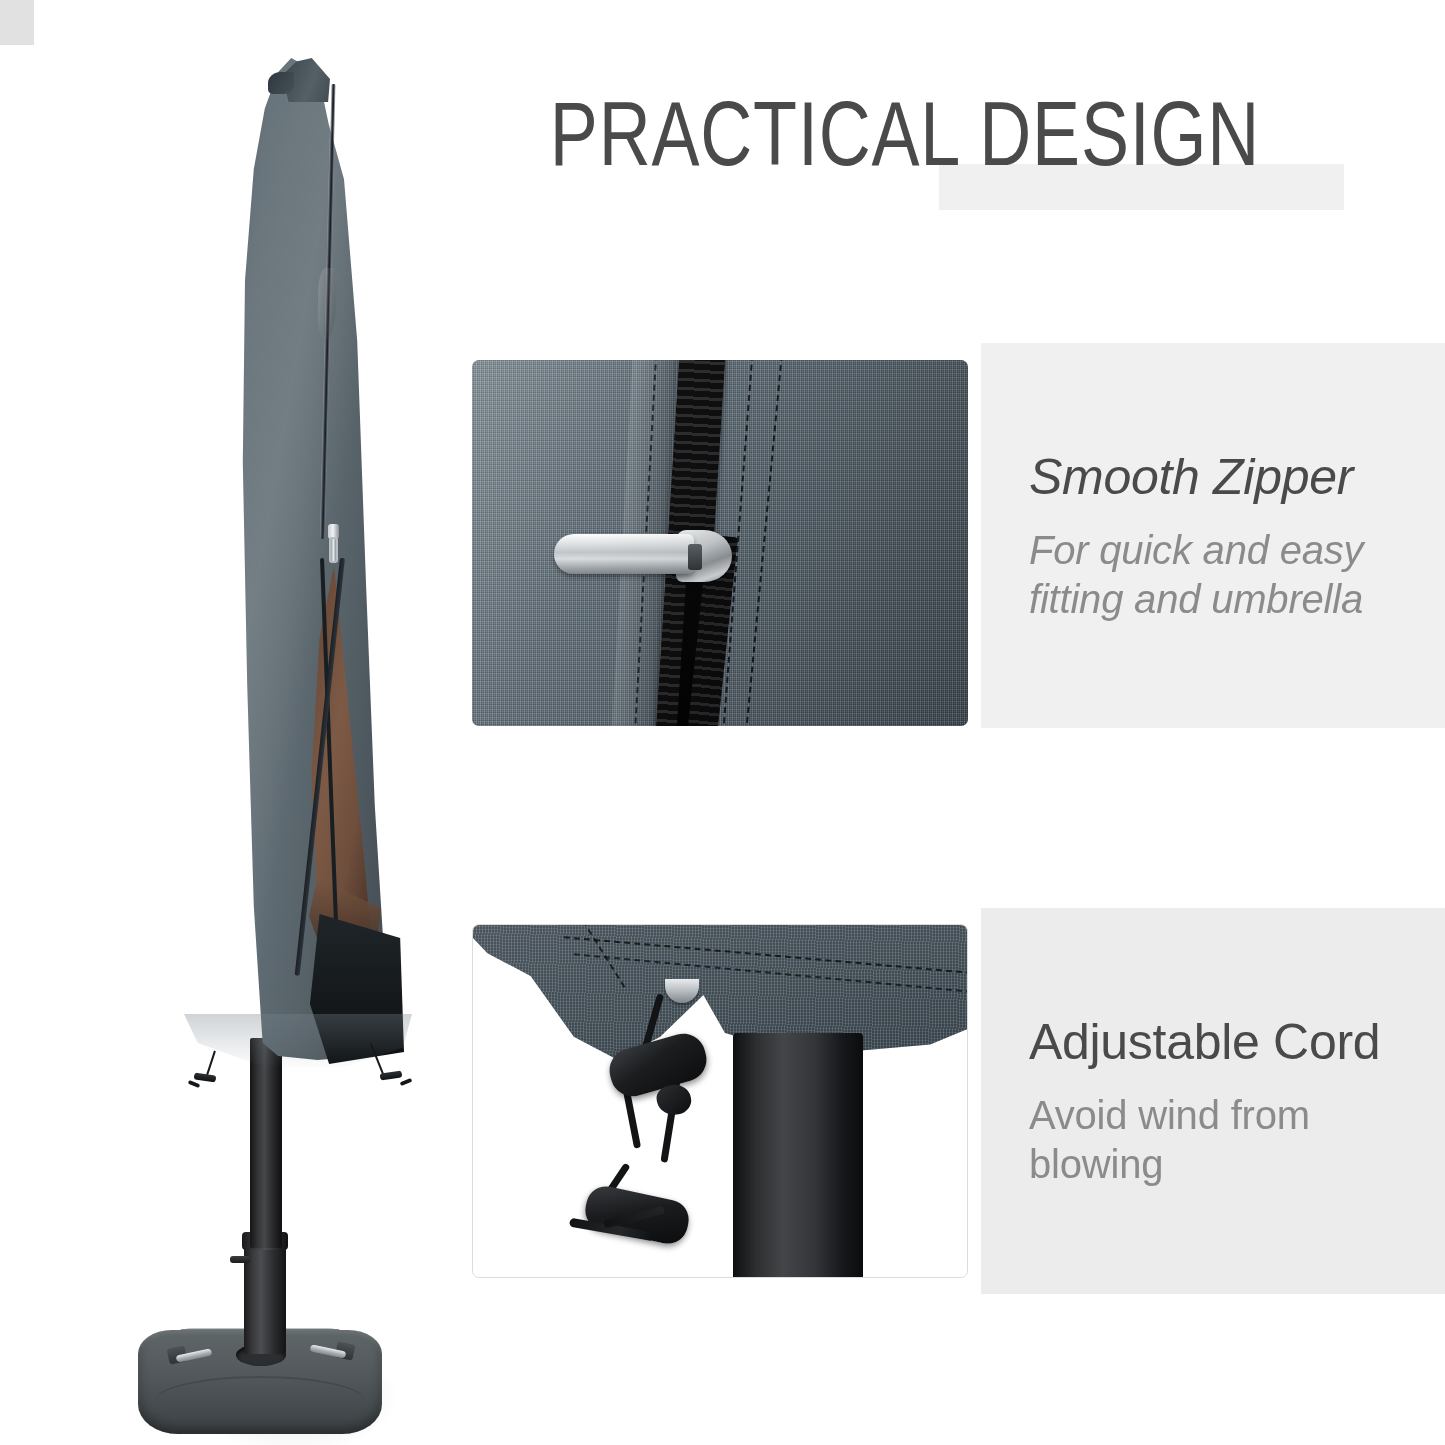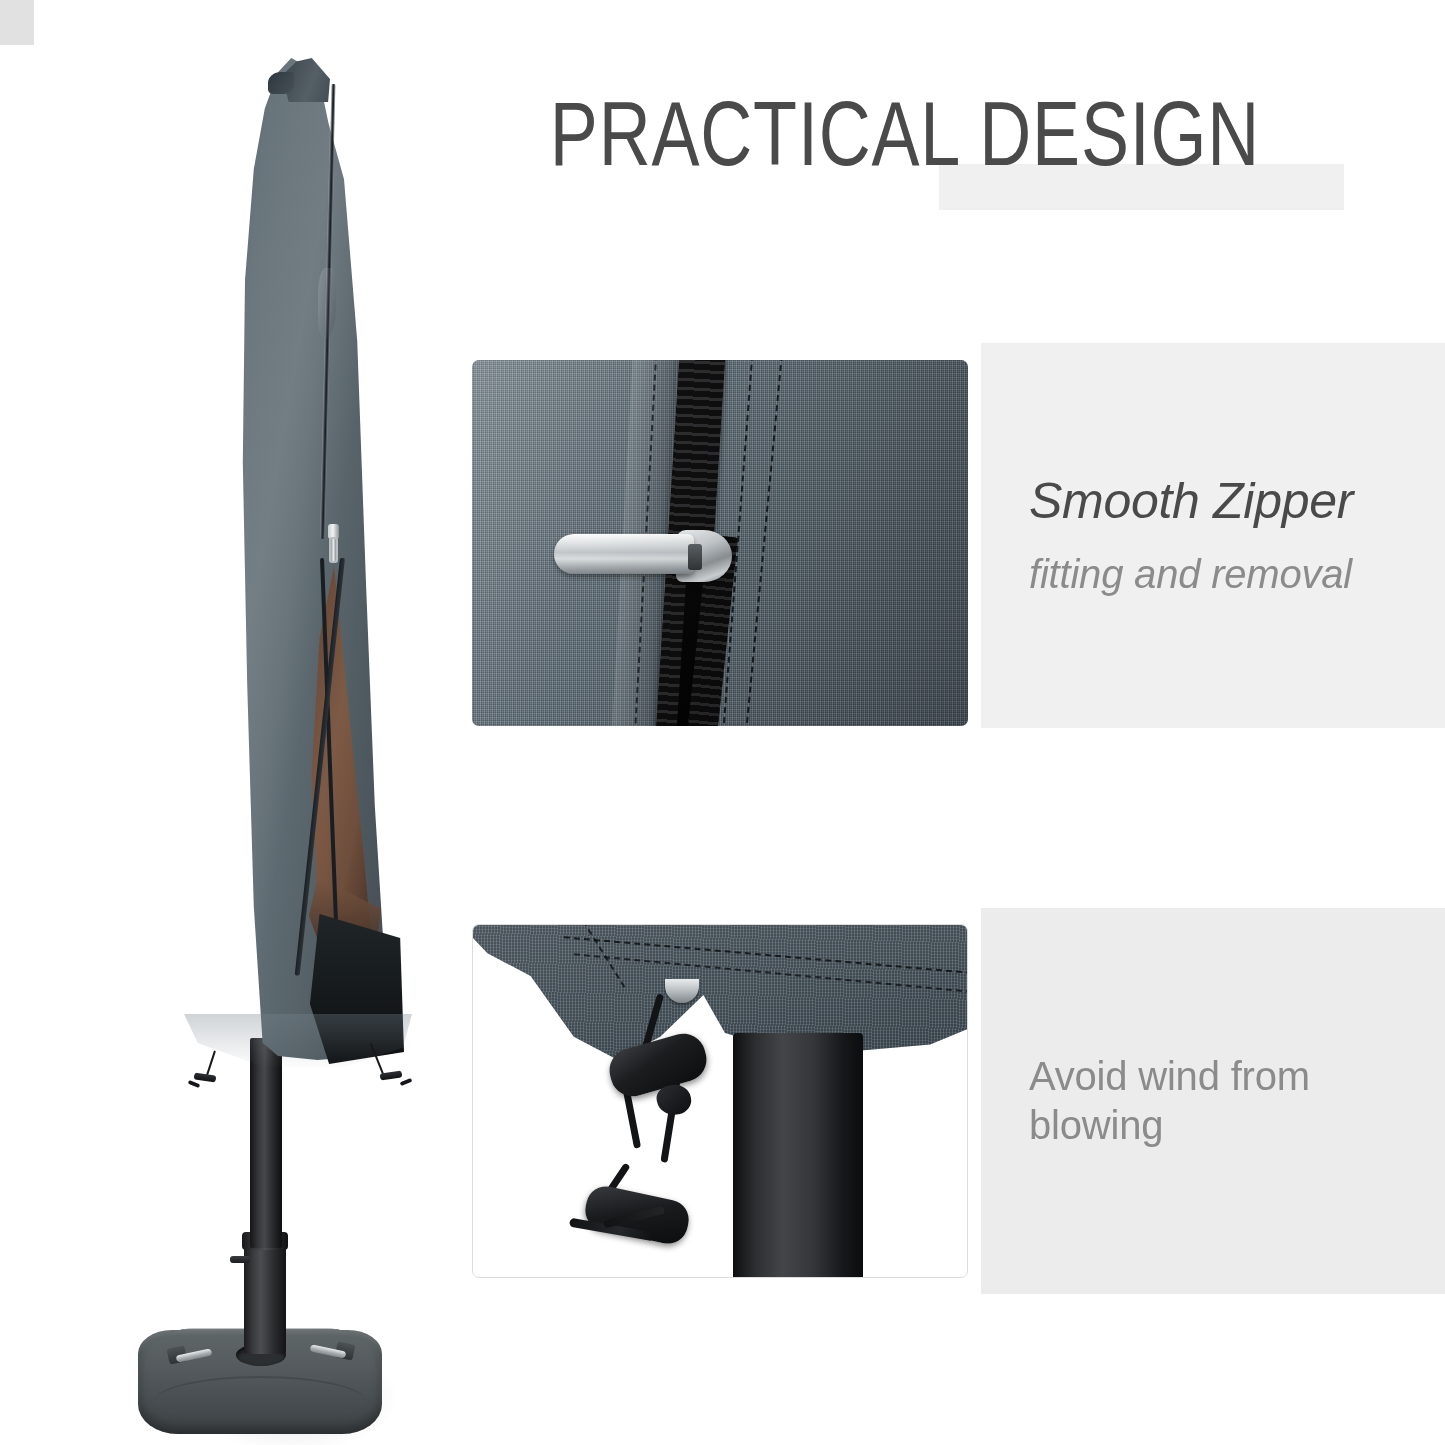--- a/index.html
+++ b/index.html
@@ -481,21 +481,22 @@
   <div class="toggle-tip p1"></div>
   <div class="toggle-tip p2"></div>
 </div>
 
 <div class="feature feature-1">
 
   <div class="txt-panel">
     <div class="txt-inner">
       <div class="feat-title">Smooth Zipper</div>
       <div class="feat-body">
-        <div>fitting and removal</div>
+        <div>For quick and easy</div>
+        <div>fitting and umbrella</div>
       </div>
     </div>
   </div>
 
   <div class="photo">
     <div class="zfab"></div>
     <div class="zstitch s1"></div>
     <div class="zfold"></div>
     <div class="zteeth"></div>
     <div class="zgap"></div>
@@ -508,20 +509,21 @@
       <div class="notch"></div>
     </div>
     <div class="zsheen"></div>
   </div>
 </div>
 
 <div class="feature feature-2">
 
   <div class="txt-panel">
     <div class="txt-inner">
+      <div class="feat-title">Adjustable Cord</div>
       <div class="feat-body">
         <div>Avoid wind from</div>
         <div>blowing</div>
       </div>
     </div>
   </div>
 
   <div class="photo">
     <div class="cfab"></div>
     <div class="cfab-stitch"></div>

